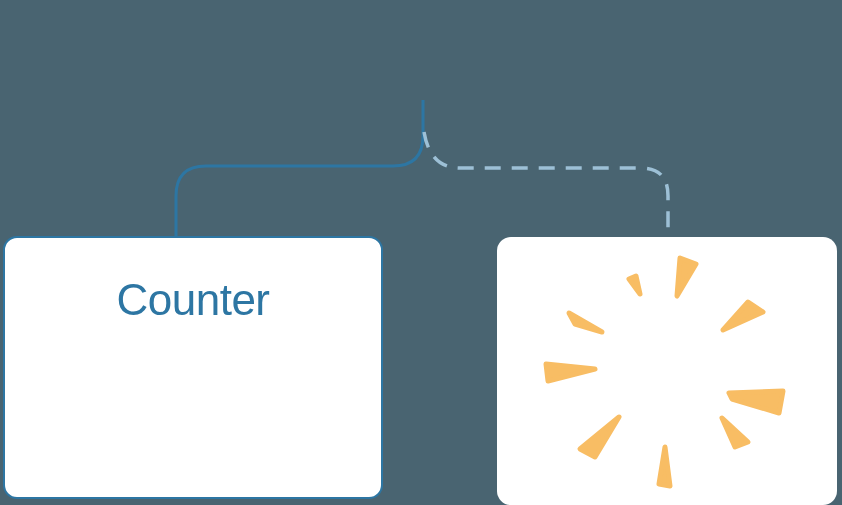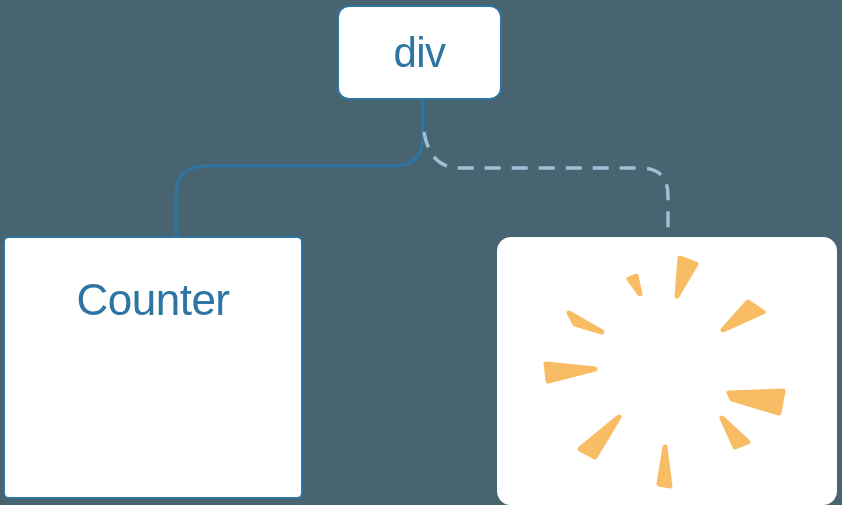--- a/index.html
+++ b/index.html
@@ -41,23 +41,23 @@
     align-items: center;
     justify-content: center;
   }
   .root-node .node-label {
     color: var(--node-accent, #2D76A3);
     font-size: 42px;
     letter-spacing: -0.5px;
   }
   .counter-card {
     left: 3px; top: 236px;
-    width: 300px; height: 263px;
+    width: 380px; height: 263px;
     border: 2px solid var(--node-accent, #2D76A3);
-    border-radius: 6px;
+    border-radius: 14px;
     display: flex;
     flex-direction: column;
     align-items: center;
     justify-content: space-between;
   }
   .counter-title {
     margin-top: 40px;
     line-height: 44px;
     font-size: 44px;
     letter-spacing: -0.5px;
@@ -113,23 +113,20 @@
 </head>
 <body>
 
 <div class="canvas">
 
   <svg class="connectors" width="842" height="505" viewBox="0 0 842 505">
     <path class="solid-line" d="M423,100 L423,136 Q423,166 393,166 L206,166 Q176,166 176,196 L176,237"></path>
     <path class="dashed-line" d="M424,132 Q430,168 460,168 L641,168 Q668,168 668,196 L668,238"></path>
   </svg>
 
-  <div class="card root-node">
-    <span class="node-label">div</span>
-  </div>
 
   <div class="card counter-card">
     <div class="counter-title">Counter</div>
   </div>
 
   <div class="card removed-card">
     <svg class="poof-svg" width="340" height="268" viewBox="0 0 340 268">
       <polygon class="poof-ray" points="180,59 183,21 199,27"></polygon>
       <polygon class="poof-ray" points="143,57 132,42 139,39"></polygon>
       <polygon class="poof-ray" points="105,95 72,76 78,87"></polygon>

